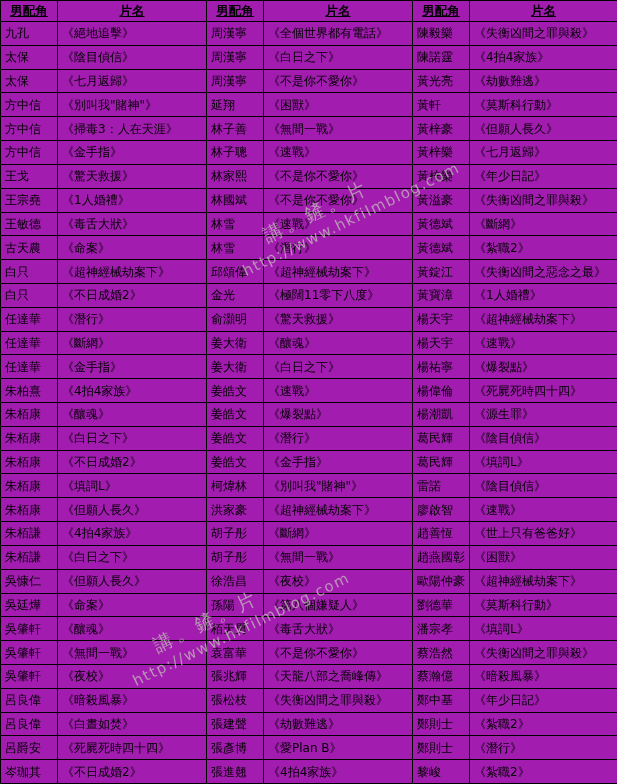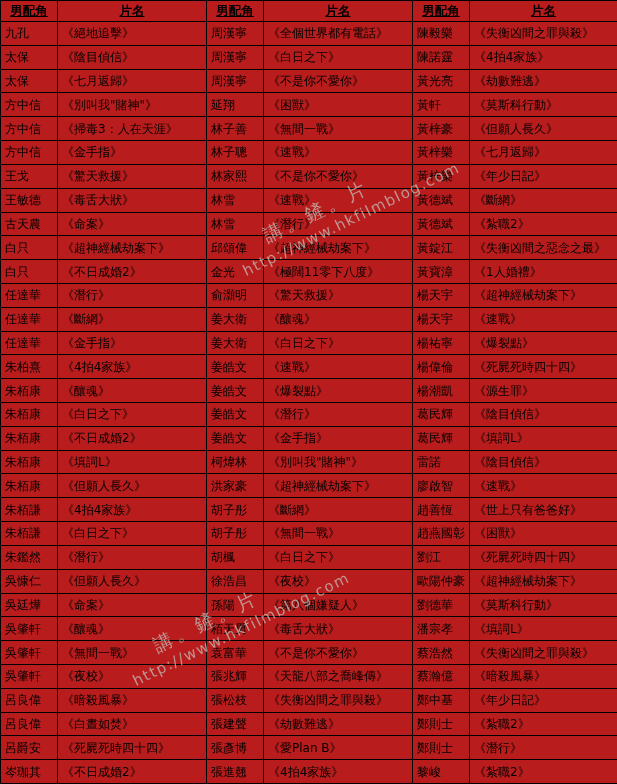--- a/index.html
+++ b/index.html
@@ -1,21 +1,21 @@
 <!DOCTYPE html>
 <html><head>
 <meta charset="utf-8">
 <style>
   html,body{margin:0;padding:0;}
   body{
     width:617px;height:784px;background:#ffffff;
     font-family:"DejaVu Sans","Liberation Sans",sans-serif;
     color:#000;overflow:hidden;
   }
-  .page{position:relative;width:617px;height:784px;overflow:hidden;background:#b91c1c;}
+  .page{position:relative;width:617px;height:784px;overflow:hidden;background:#a21caf;}
   table.film-table{
     border-collapse:collapse;table-layout:fixed;
     width:617px;height:784px;
   }
   table.film-table th,
   table.film-table td{
     border:1px solid #000;
     font-size:12px;
     line-height:1;
     padding:0 2px 0 4px;
@@ -123,20 +123,28 @@
         </tr>
         <tr>
           <td class="name-col">王戈</td>
           <td class="film-col">《驚天救援》</td>
           <td class="name-col">林家熙</td>
           <td class="film-col">《不是你不愛你》</td>
           <td class="name-col">黃梓樂</td>
           <td class="film-col">《年少日記》</td>
         </tr>
         <tr>
+          <td class="name-col">王宗堯</td>
+          <td class="film-col">《1人婚禮》</td>
+          <td class="name-col">林國斌</td>
+          <td class="film-col">《不是你不愛你》</td>
+          <td class="name-col">黃溢豪</td>
+          <td class="film-col">《失衡凶間之罪與殺》</td>
+        </tr>
+        <tr>
           <td class="name-col">王敏德</td>
           <td class="film-col">《毒舌大狀》</td>
           <td class="name-col">林雪</td>
           <td class="film-col">《速戰》</td>
           <td class="name-col">黃德斌</td>
           <td class="film-col">《斷網》</td>
         </tr>
         <tr>
           <td class="name-col">古天農</td>
           <td class="film-col">《命案》</td>
@@ -243,28 +251,20 @@
         </tr>
         <tr>
           <td class="name-col">朱栢謙</td>
           <td class="film-col">《白日之下》</td>
           <td class="name-col">胡子彤</td>
           <td class="film-col">《無間一戰》</td>
           <td class="name-col">趙燕國彰</td>
           <td class="film-col">《困獸》</td>
         </tr>
         <tr>
-          <td class="name-col">朱鑑然</td>
-          <td class="film-col">《潛行》</td>
-          <td class="name-col">胡楓</td>
-          <td class="film-col">《白日之下》</td>
-          <td class="name-col">劉江</td>
-          <td class="film-col">《死屍死時四十四》</td>
-        </tr>
-        <tr>
           <td class="name-col">吳慷仁</td>
           <td class="film-col">《但願人長久》</td>
           <td class="name-col">徐浩昌</td>
           <td class="film-col">《夜校》</td>
           <td class="name-col">歐陽仲豪</td>
           <td class="film-col">《超神經械劫案下》</td>
         </tr>
         <tr>
           <td class="name-col">吳廷燁</td>
           <td class="film-col">《命案》</td>

